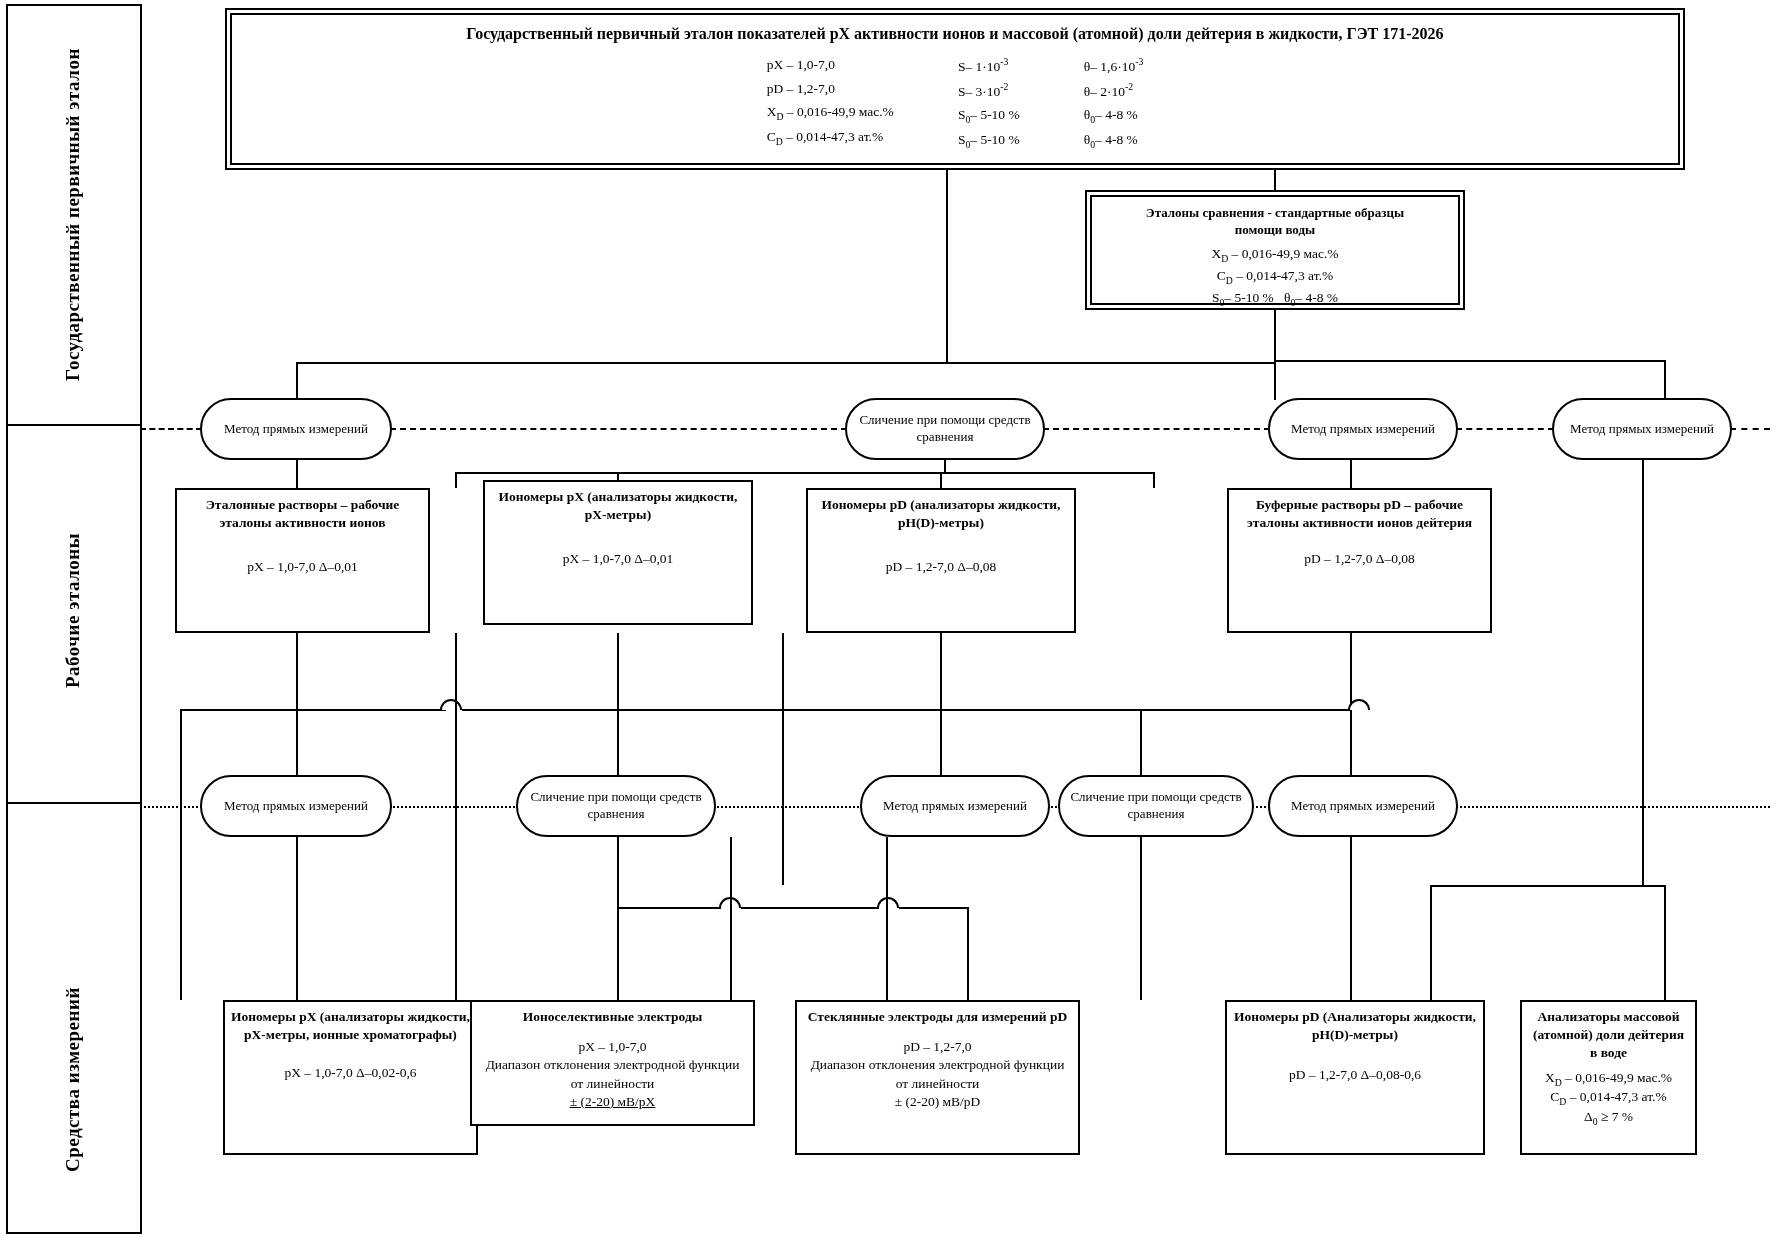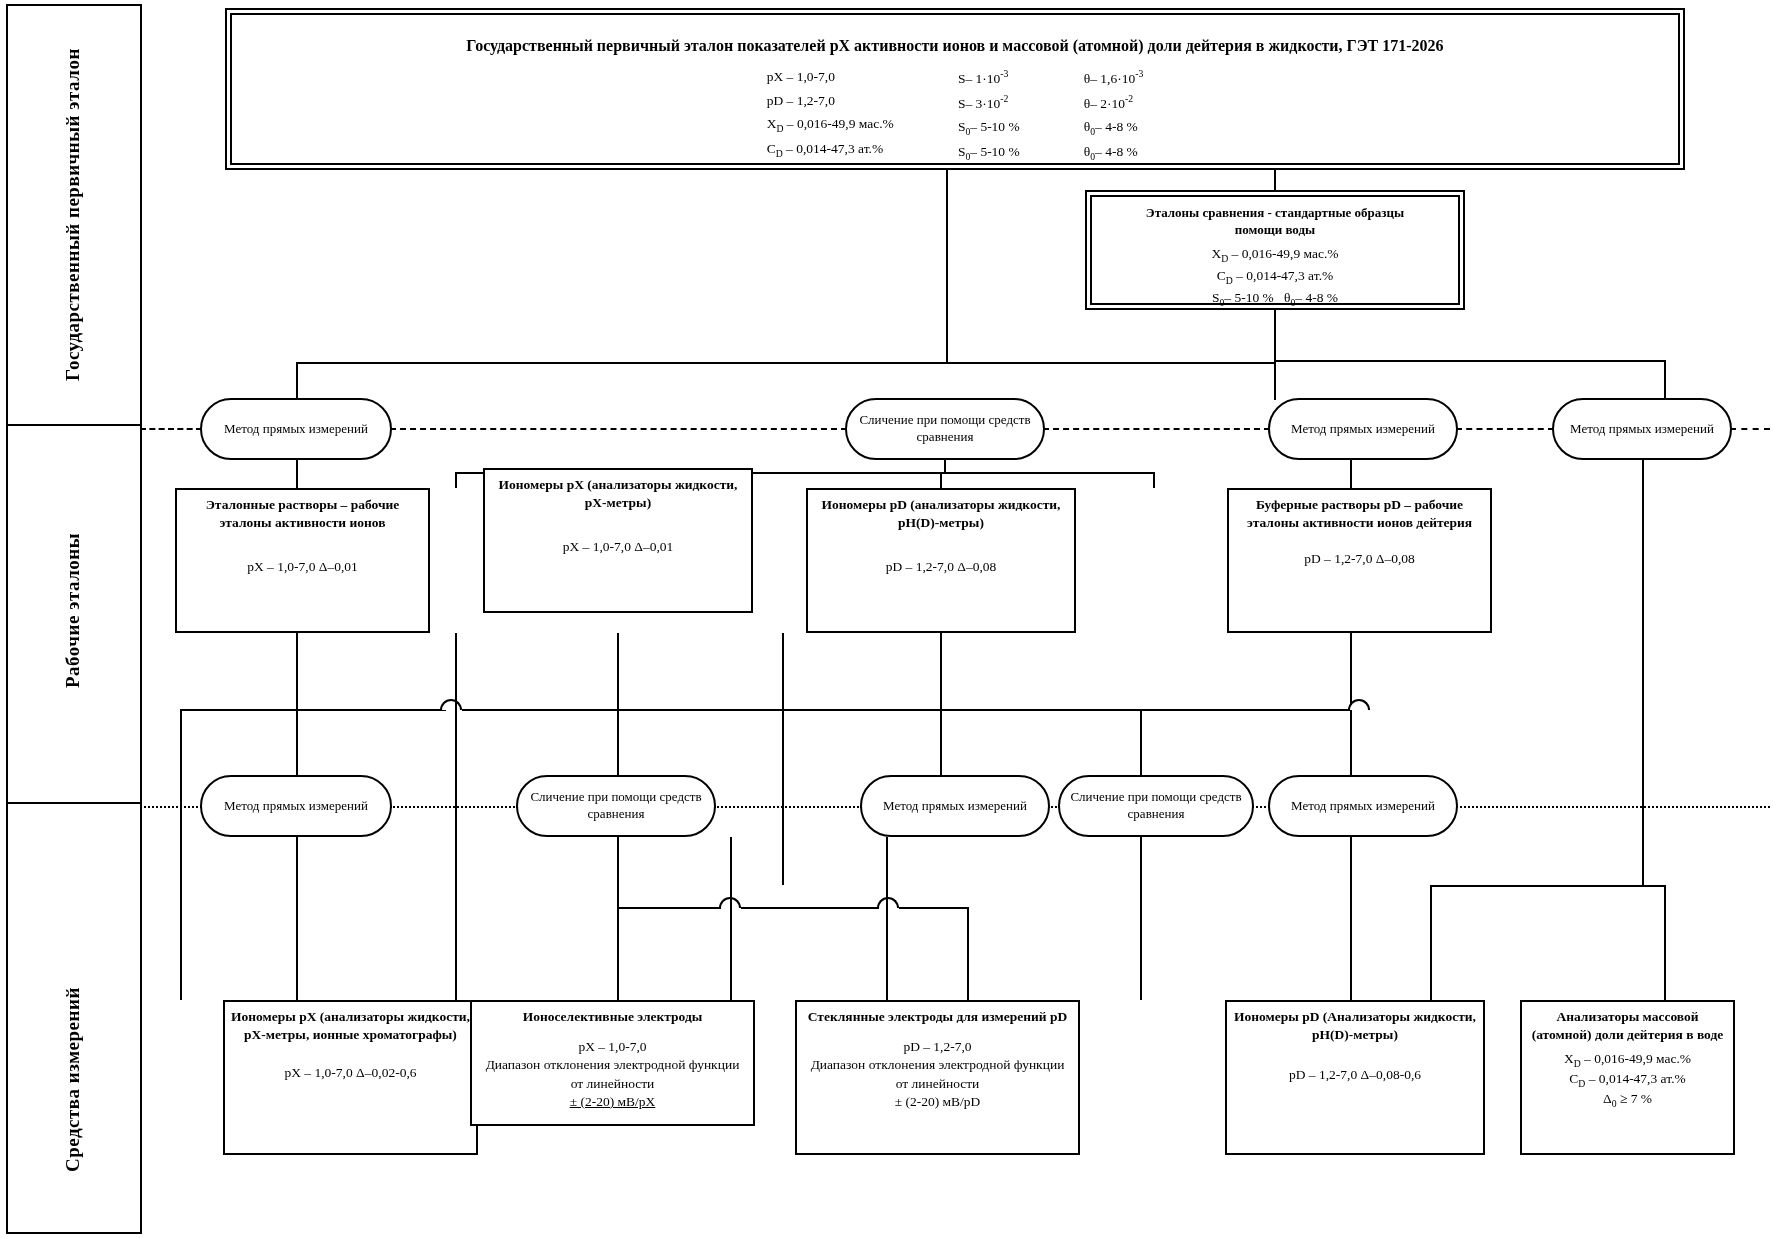--- a/index.html
+++ b/index.html
@@ -47,21 +47,21 @@
   }
 
   
   .conn{position:absolute;background:#000;}
   .conn.v{width:2px;}
   .conn.h{height:2px;}
   .dash{position:absolute;height:0;border-top:2px dashed #000;}
   .dot{position:absolute;height:0;border-top:2px dotted #000;}
 
   
-  .gp-title{font-weight:bold;font-size:16px;text-align:left;margin:14px 0 10px 0;}
+  .gp-title{font-weight:bold;font-size:16px;text-align:left;margin:2px 0 10px 0;}
   .gp-cols{display:flex;justify-content:center;gap:64px;font-size:13.5px;line-height:1.75;}
   .gp-cols .col{text-align:left;}
   sub{font-size:.72em;}
   sup{font-size:.72em;}
 
   .cmp-title{font-weight:bold;font-size:13px;text-align:center;line-height:1.3;}
   .cmp-line{font-size:13.5px;text-align:center;line-height:1.5;}
 
   
   .hop{position:absolute;width:22px;height:11px;border:2px solid #000;border-bottom:none;
@@ -162,21 +162,21 @@
   <div class="conn v" style="left:940px;top:472px;height:16px;"></div>
 
   <div class="conn v" style="left:1350px;top:460px;height:28px;"></div>
   <div class="conn v" style="left:1642px;top:460px;height:425px;"></div>
 
   <div class="box" style="left:175px;top:488px;width:255px;height:145px;">
     <span class="ttl">Эталонные растворы – рабочие эталоны активности ионов</span>
     <span class="par" style="margin-top:26px;">pX – 1,0-7,0      Δ–0,01</span>
   </div>
 
-  <div class="box" style="left:483px;top:468px;width:270px;height:145px;">
+  <div class="box" style="left:483px;top:480px;width:270px;height:145px;">
     <span class="ttl">Иономеры pX (анализаторы жидкости, pX-метры)</span>
     <span class="par" style="margin-top:26px;">pX – 1,0-7,0     Δ–0,01</span>
   </div>
 
   <div class="box" style="left:806px;top:488px;width:270px;height:145px;">
     <span class="ttl">Иономеры pD (анализаторы жидкости, pH(D)-метры)</span>
     <span class="par" style="margin-top:26px;">pD – 1,2-7,0     Δ–0,08</span>
   </div>
 
   <div class="box" style="left:1227px;top:488px;width:265px;height:145px;">
@@ -270,20 +270,20 @@
     <span class="par" style="margin-top:12px;">pD – 1,2-7,0</span>
     <span style="display:block;">Диапазон отклонения электродной функции от линейности</span>
     <span style="display:block;">± (2-20) мВ/pD</span>
   </div>
 
   <div class="box" style="left:1225px;top:1000px;width:260px;height:155px;">
     <span class="ttl">Иономеры pD (Анализаторы жидкости, pH(D)-метры)</span>
     <span class="par" style="margin-top:22px;">pD – 1,2-7,0      Δ–0,08-0,6</span>
   </div>
 
-  <div class="box" style="left:1520px;top:1000px;width:215px;height:155px;">
+  <div class="box" style="left:1520px;top:1000px;width:177px;height:155px;">
     <span class="ttl">Анализаторы массовой (атомной) доли дейтерия в воде</span>
     <span style="display:block;margin-top:6px;">X<sub>D</sub> – 0,016-49,9 мас.%</span>
     <span style="display:block;">C<sub>D</sub> – 0,014-47,3 ат.%</span>
     <span style="display:block;">Δ<sub>0</sub> ≥ 7 %</span>
   </div>
 
 </div>
 
 </body></html>

